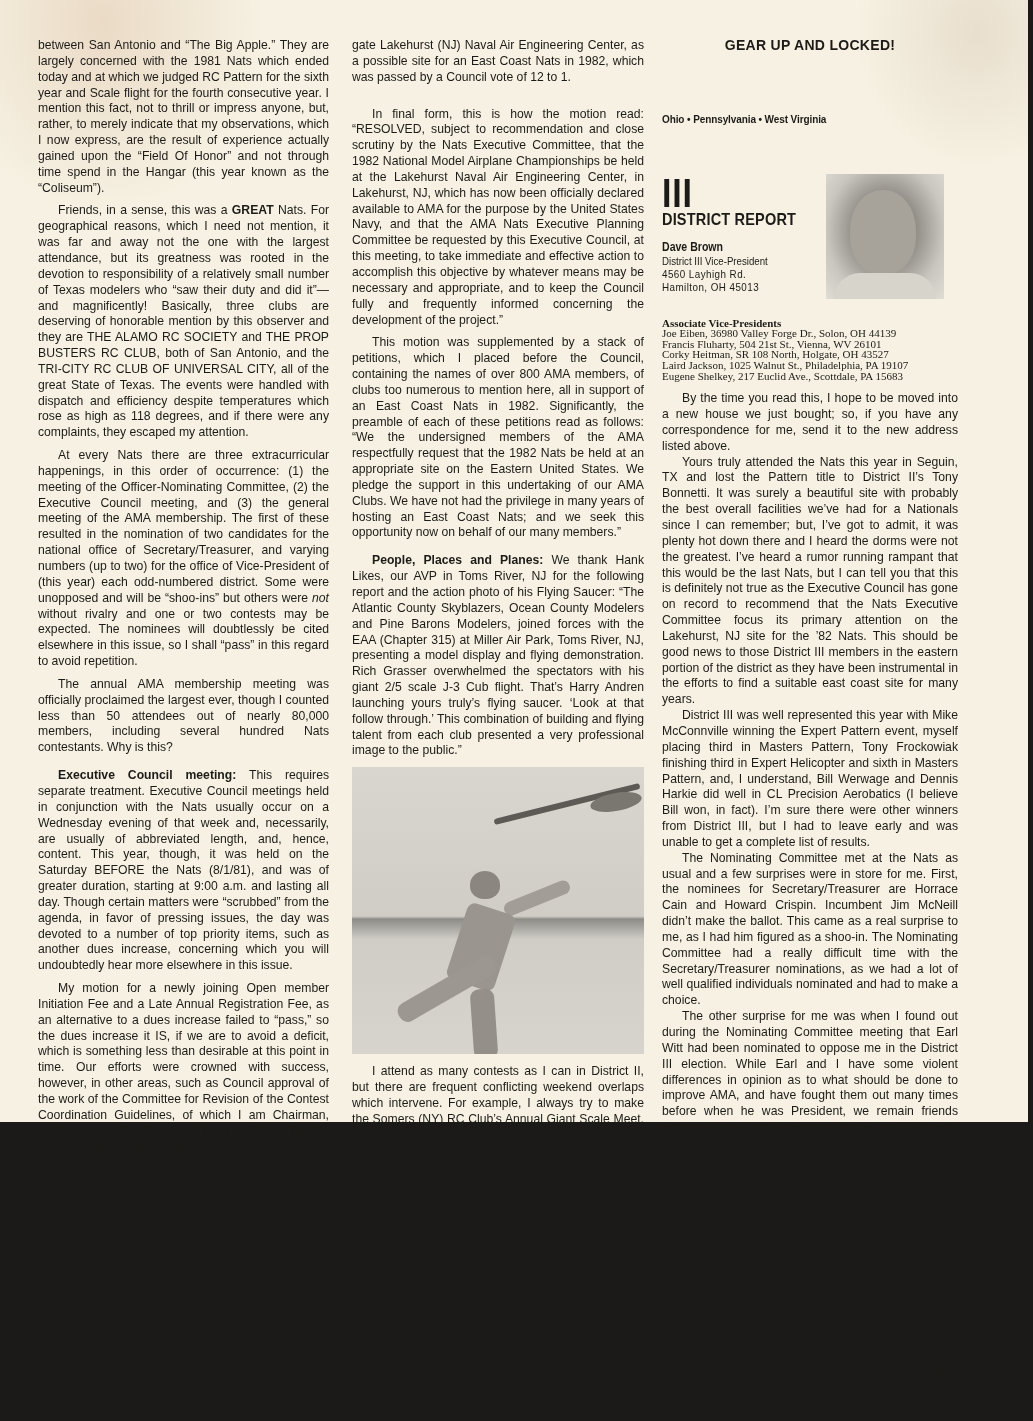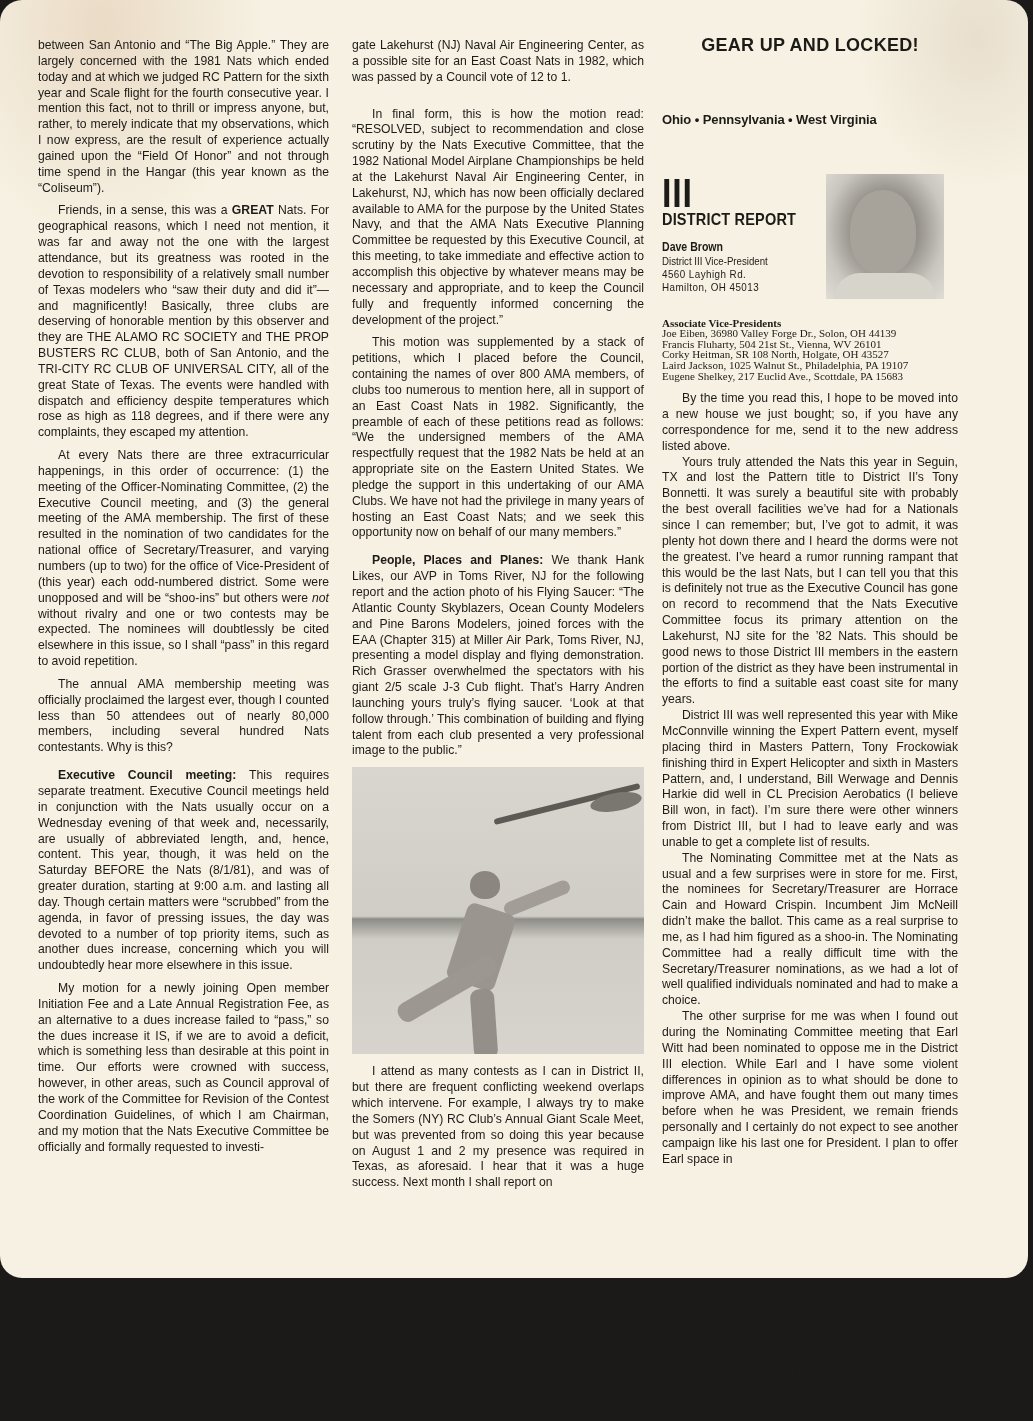--- a/index.html
+++ b/index.html
@@ -1,57 +1,56 @@
 <!DOCTYPE html>
 <html><head>
 <meta charset="utf-8">
 <style>
   html, body { margin:0; padding:0; }
   body {
     width:1033px; height:1421px; position:relative; overflow:hidden;
     background:#1c1a18;
   }
   .page {
-    position:absolute; left:0; top:0; width:1028px; height:1278px;
+    position:absolute; left:0; top:0; width:1028px; height:1122px;
     background:#f6f1e2;
     background-image:
       radial-gradient(ellipse at 10% 2%, rgba(225,200,175,0.55) 0, rgba(225,200,175,0) 160px),
       radial-gradient(ellipse at 95% 3%, rgba(215,200,180,0.45) 0, rgba(215,200,180,0) 120px);
     color:#1d1b18;
-    border-radius:22px;
   }
   .col {
     position:absolute; top:38px;
     font-family:"Liberation Sans", sans-serif;
     font-size:12.2px; line-height:15.85px;
     text-align:justify;
   }
   .col p { margin:0 0 7px 0; text-indent:20px; }
   .col p.noindent { text-indent:0; }
   .col p.tight { margin-bottom:0; }
   .c1 { left:38px; width:291px; }
   .c2 { left:352px; width:292px; }
   .c3 { left:662px; width:296px; }
   b.run { font-weight:bold; }
   .gap { height:14px; }
-  .center-line { text-align:center; text-indent:0 !important; font-weight:bold; font-size:18px; letter-spacing:0.3px; margin:12px 0 0 0; }
+  .center-line { text-align:center; text-indent:0 !important; font-weight:bold; font-size:14px; letter-spacing:0.3px; margin:12px 0 0 0; }
 
   .photo {
     width:292px; height:287px; margin:8px 0 10px 0; position:relative; overflow:hidden;
     background:linear-gradient(#d8d6cf 0, #cfcdc6 52%, #8e8c86 53%, #a9a7a1 56%, #cfcdc6 60%, #d6d4cd 100%);
   }
   .photo .plane { position:absolute; left:140px; top:34px; width:150px; height:6px; background:#5d5a55; transform:rotate(-14deg); border-radius:3px; }
   .photo .plane-disc { position:absolute; left:238px; top:26px; width:52px; height:18px; background:#7a7770; border-radius:50%; transform:rotate(-10deg); }
   .photo .head { position:absolute; left:118px; top:104px; width:30px; height:28px; background:#8b8780; border-radius:50% 50% 45% 45%; }
   .photo .body { position:absolute; left:104px; top:140px; width:50px; height:80px; background:#9a968f; transform:rotate(18deg); border-radius:8px; }
   .photo .arm { position:absolute; left:150px; top:124px; width:70px; height:14px; background:#a29e97; transform:rotate(-22deg); border-radius:7px; }
   .photo .leg1 { position:absolute; left:40px; top:212px; width:110px; height:20px; background:#9c9891; transform:rotate(-30deg); border-radius:9px; }
   .photo .leg2 { position:absolute; left:120px; top:222px; width:24px; height:70px; background:#948f88; transform:rotate(-4deg); border-radius:9px; }
 
-  .states { font-family:"Liberation Sans", sans-serif; font-size:13px; font-weight:bold; margin:58px 0 8px 0; text-indent:0; letter-spacing:-0.1px; }
+  .states { font-family:"Liberation Sans", sans-serif; font-size:10px; font-weight:bold; margin:58px 0 8px 0; text-indent:0; letter-spacing:-0.1px; }
   .dist-head { position:relative; height:128px;margin-top:48px; }
   .roman { font-family:"Liberation Sans", sans-serif; font-size:40px; font-weight:bold; line-height:34px; letter-spacing:1px; transform:scaleX(0.85); transform-origin:left; }
   .dist-title { font-family:"Liberation Sans", sans-serif; font-size:16.5px; font-weight:bold; letter-spacing:0.2px; margin-top:2px; transform:scaleX(0.88); transform-origin:left; }
   .vp-name { font-family:"Liberation Sans", sans-serif; font-weight:bold; font-size:12px; margin-top:12px; transform:scaleX(0.88); transform-origin:left; }
   .vp-line { font-family:"Liberation Sans", sans-serif; font-size:11px; line-height:13px; transform:scaleX(0.88); transform-origin:left; white-space:nowrap; }
   .vp-line.addr { font-size:11.2px; letter-spacing:0.5px; }
   .portrait {
     position:absolute; right:14px; top:-2px; width:118px; height:125px;
     background:radial-gradient(ellipse at 50% 45%, #b9b6ae 0, #8d8a84 35%, #c9c6bf 70%, #e0ddd5 100%);
   }

